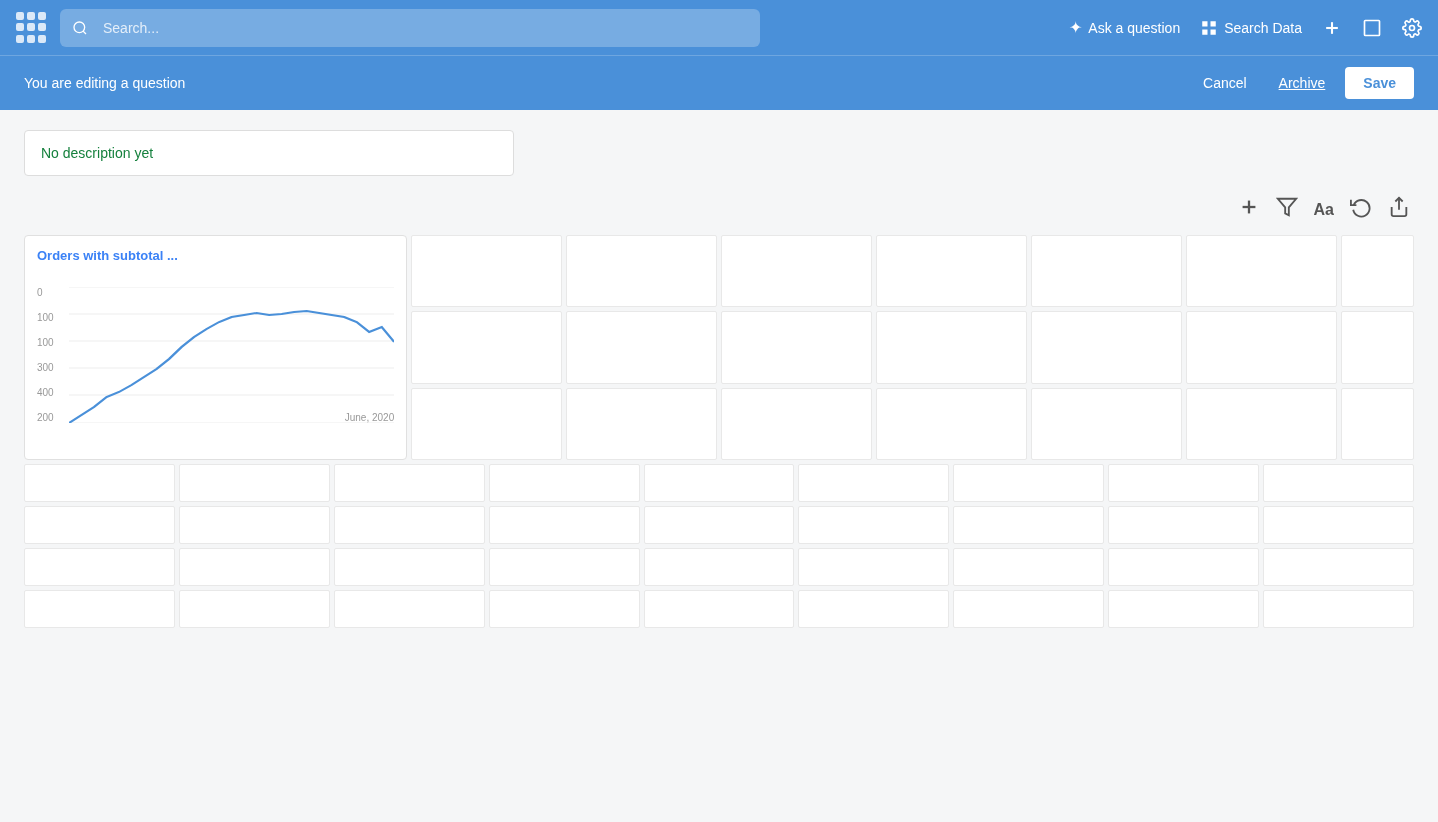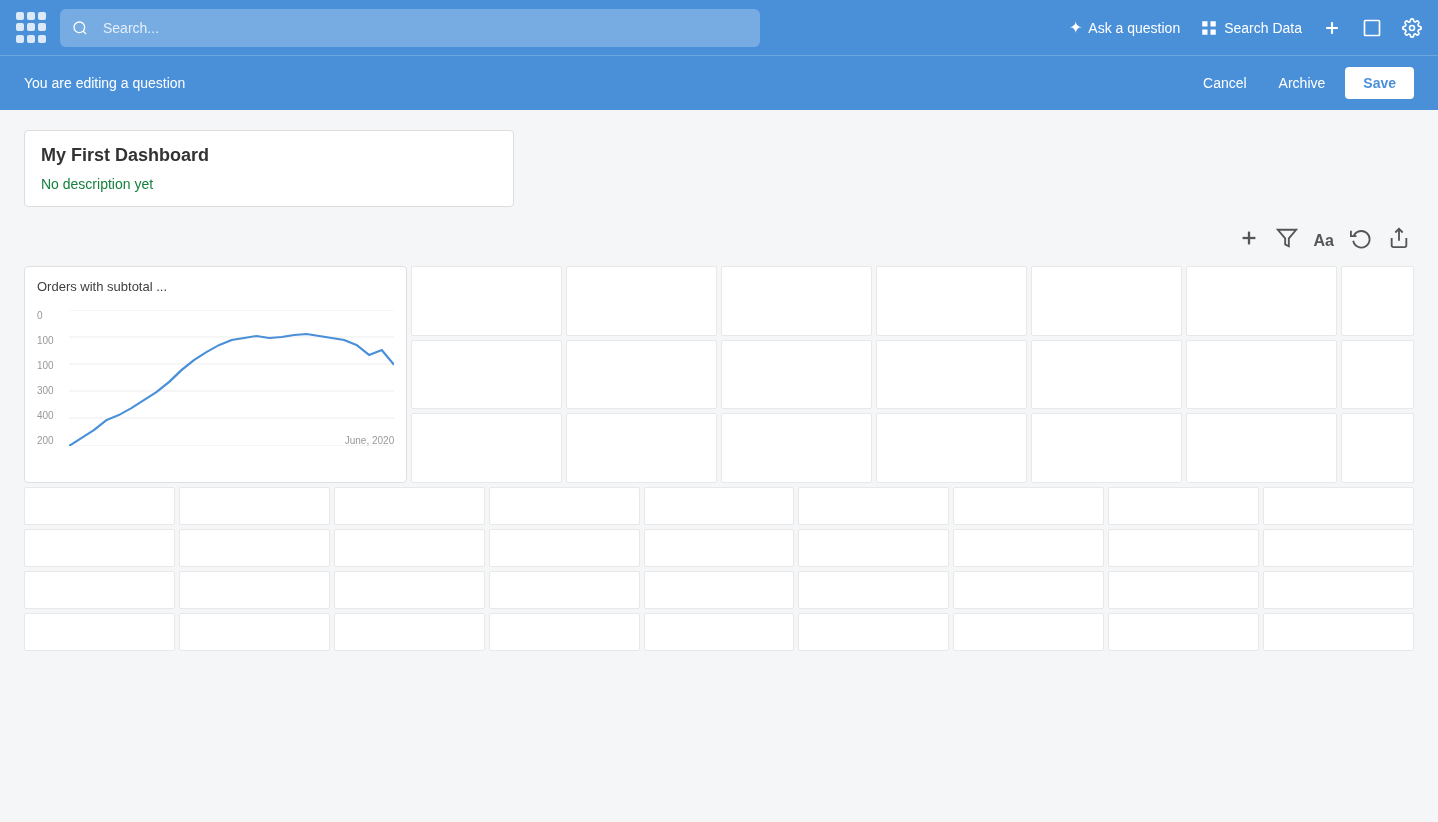--- a/index.html
+++ b/index.html
@@ -78,21 +78,21 @@
       font-size: 14px;
       flex: 1;
     }
     .edit-bar-actions { display: flex; gap: 8px; align-items: center; }
     .cancel-btn {
       background: none; border: none;
       color: white; font-size: 14px; cursor: pointer; padding: 6px 12px;
     }
     .archive-btn {
       background: none; border: none;
-      color: white; font-size: 14px; cursor: pointer; padding: 6px 12px;
+      color: white; font-size: 14px; cursor: pointer; padding: 6px 12px; text-decoration: underline;
     }
     .save-btn {
       background: white; color: #4a90d9;
       border: none; border-radius: 4px;
       font-size: 14px; font-weight: 600;
       padding: 8px 18px; cursor: pointer;
     }
 
     
     .main-content {
@@ -147,23 +147,23 @@
       grid-column: span 5;
       grid-row: span 6;
       background: white;
       border: 1px solid #e0e0e0;
       border-radius: 4px;
       padding: 12px;
       position: relative;
     }
     .chart-title {
       font-size: 13px;
-      font-weight: 400;
-      color: #404040;
-      margin-bottom: 16px;
+      font-weight: 700;
+      color: #3b82f6;
+      margin-bottom: 24px;
     }
     .chart-area {
       width: 100%;
       height: 160px;
       position: relative;
     }
     .chart-axis-labels {
       position: absolute;
       left: 0; top: 0; bottom: 24px;
       display: flex;
@@ -261,21 +261,20 @@
   <div class="edit-bar-actions">
     <button class="cancel-btn">Cancel</button>
     <button class="archive-btn">Archive</button>
     <button class="save-btn">Save</button>
   </div>
 </div>
 
 <div class="main-content">
 
   <div class="dashboard-header">
-    <div class="dashboard-title">My First Dashboard</div>
     <div class="dashboard-desc">No description yet</div>
   </div>
 
   <div class="toolbar-row">
     <button class="toolbar-icon">
       <svg width="22" height="22" fill="none" stroke="#555" stroke-width="2.5" viewBox="0 0 24 24">
           <line x1="12" y1="5" x2="12" y2="19"></line>
           <line x1="5" y1="12" x2="19" y2="12"></line>
         </svg>
     </button>

